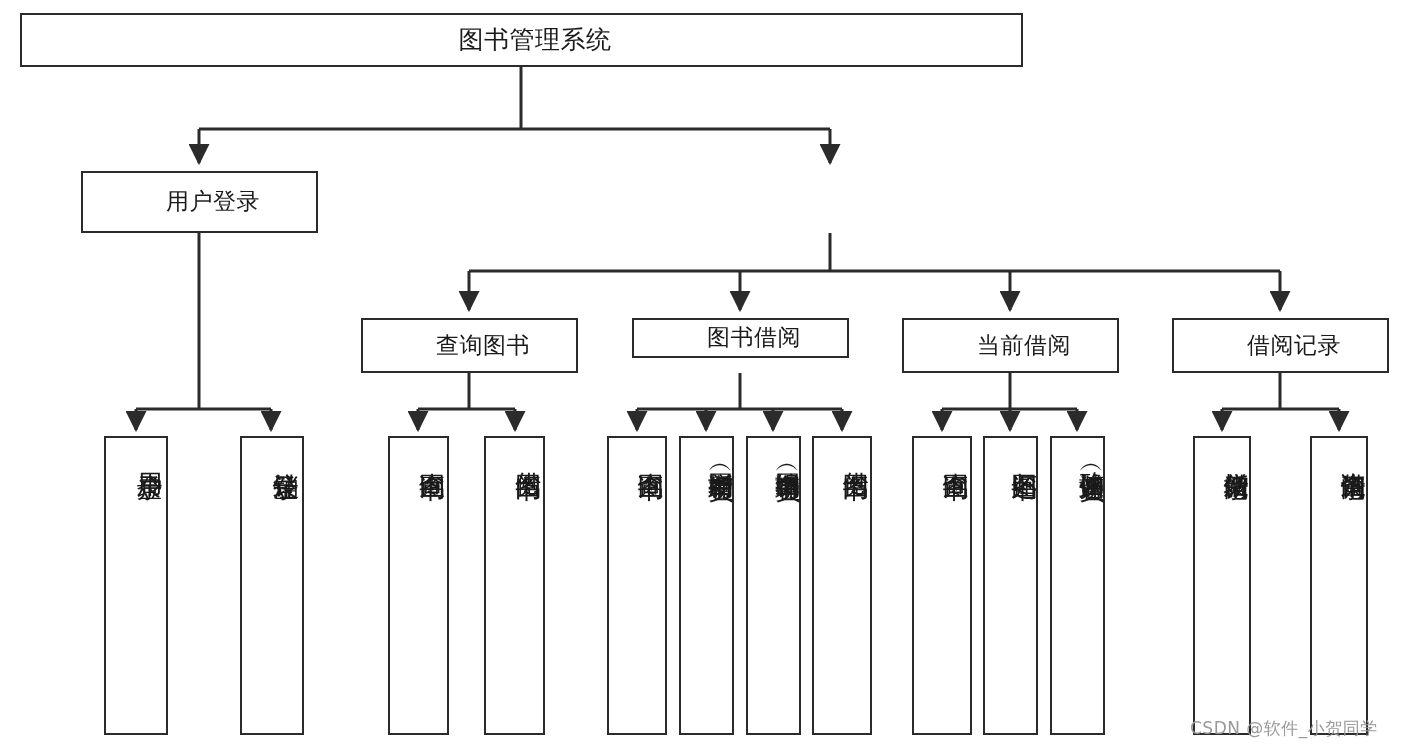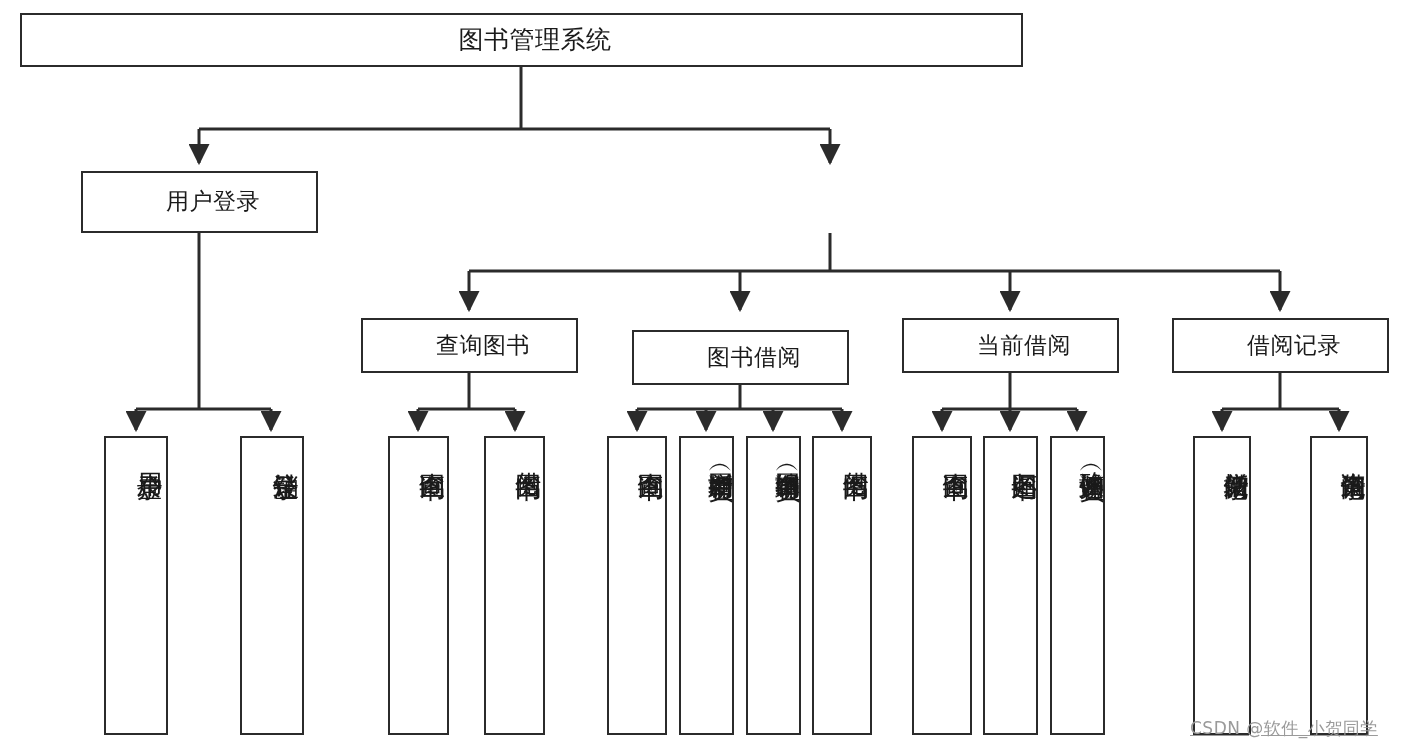--- a/index.html
+++ b/index.html
@@ -65,21 +65,20 @@
   .node.vert.narrow .label {
     font-size: 25px;
   }
   .watermark {
     position: absolute;
     color: #9a9a9a;
     font-size: 17px;
     letter-spacing: 0.5px;
     white-space: nowrap;
     z-index: 3;
-    text-decoration: underline;
   }
 </style>
 </head>
 <body>
 
 <div id="canvas">
 
   <svg id="wires" viewBox="0 0 1405 747">
     <defs>
       <marker id="arrow" viewBox="0 0 10 10" refX="9" refY="5" markerWidth="7" markerHeight="7" orient="auto-start-reverse">
@@ -134,21 +133,21 @@
     <span class="label">图书管理系统</span>
   </div>
 
   <div class="node horiz" style="left:81px; top:171px; width:237px; height:62px;">
     <span class="label">用户登录</span>
   </div>
 
   <div class="node horiz" style="left:361px; top:318px; width:217px; height:55px;">
     <span class="label">查询图书</span>
   </div>
-  <div class="node horiz" style="left:632px; top:318px; width:217px; height:55px;margin-top:12px;">
+  <div class="node horiz" style="left:632px; top:318px; width:217px; height:40px;">
     <span class="label">图书借阅</span>
   </div>
   <div class="node horiz" style="left:902px; top:318px; width:217px; height:55px;">
     <span class="label">当前借阅</span>
   </div>
   <div class="node horiz" style="left:1172px; top:318px; width:217px; height:55px;">
     <span class="label">借阅记录</span>
   </div>
 
   <div class="node vert" style="left:104px; top:436px; width:64px; height:299px;">

